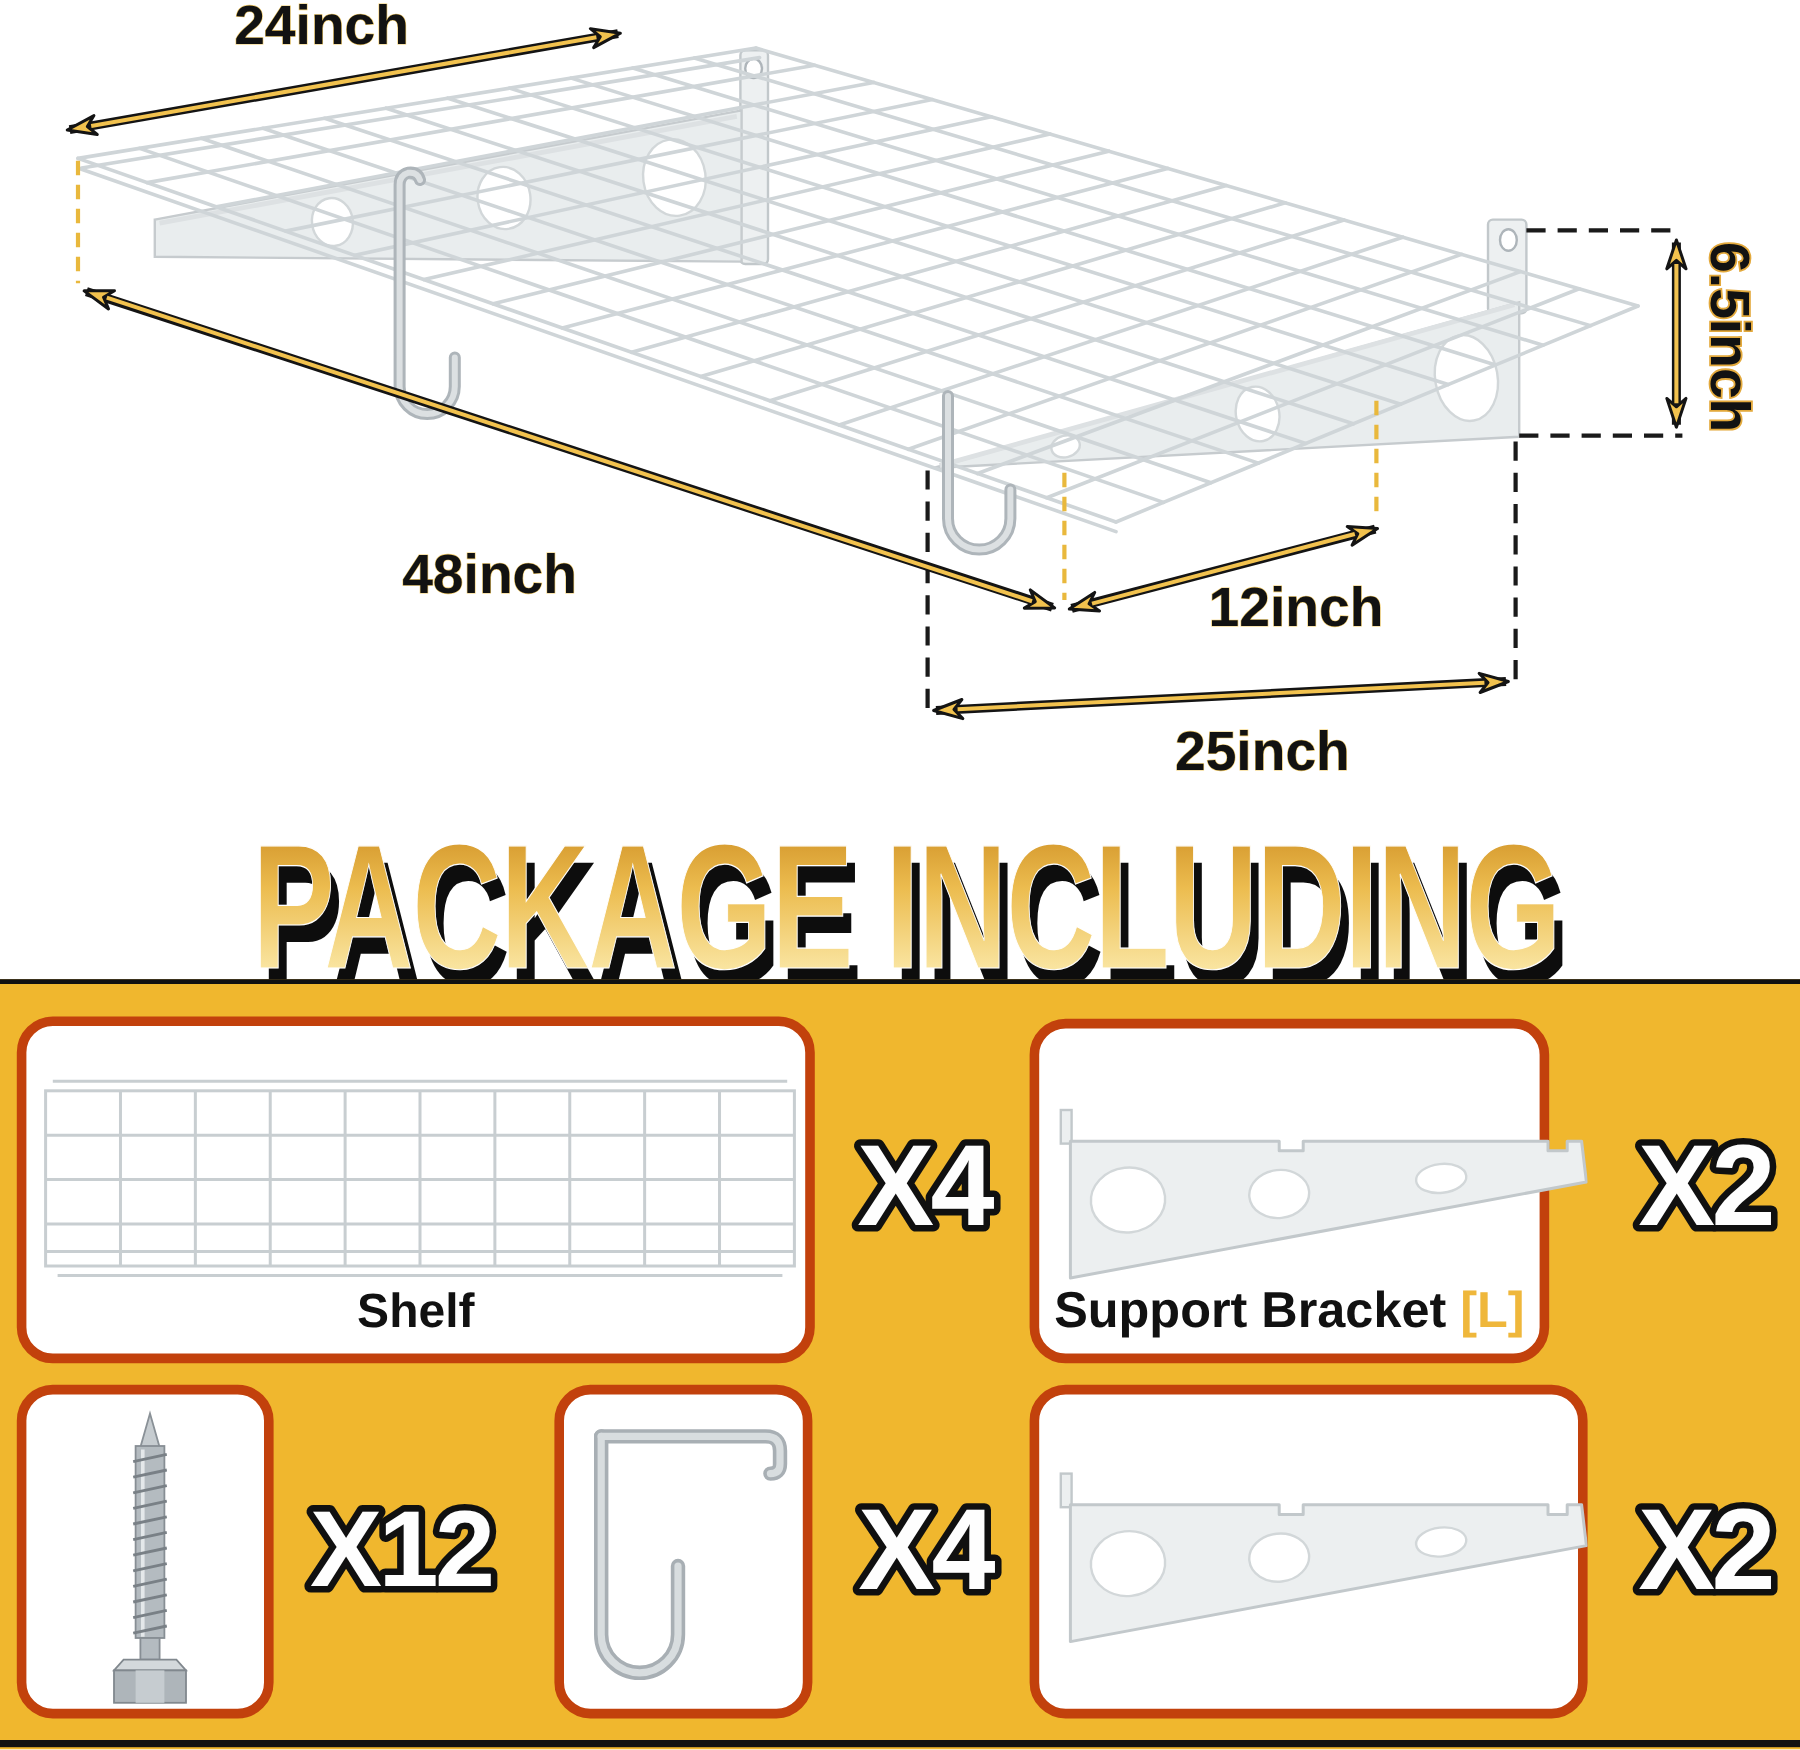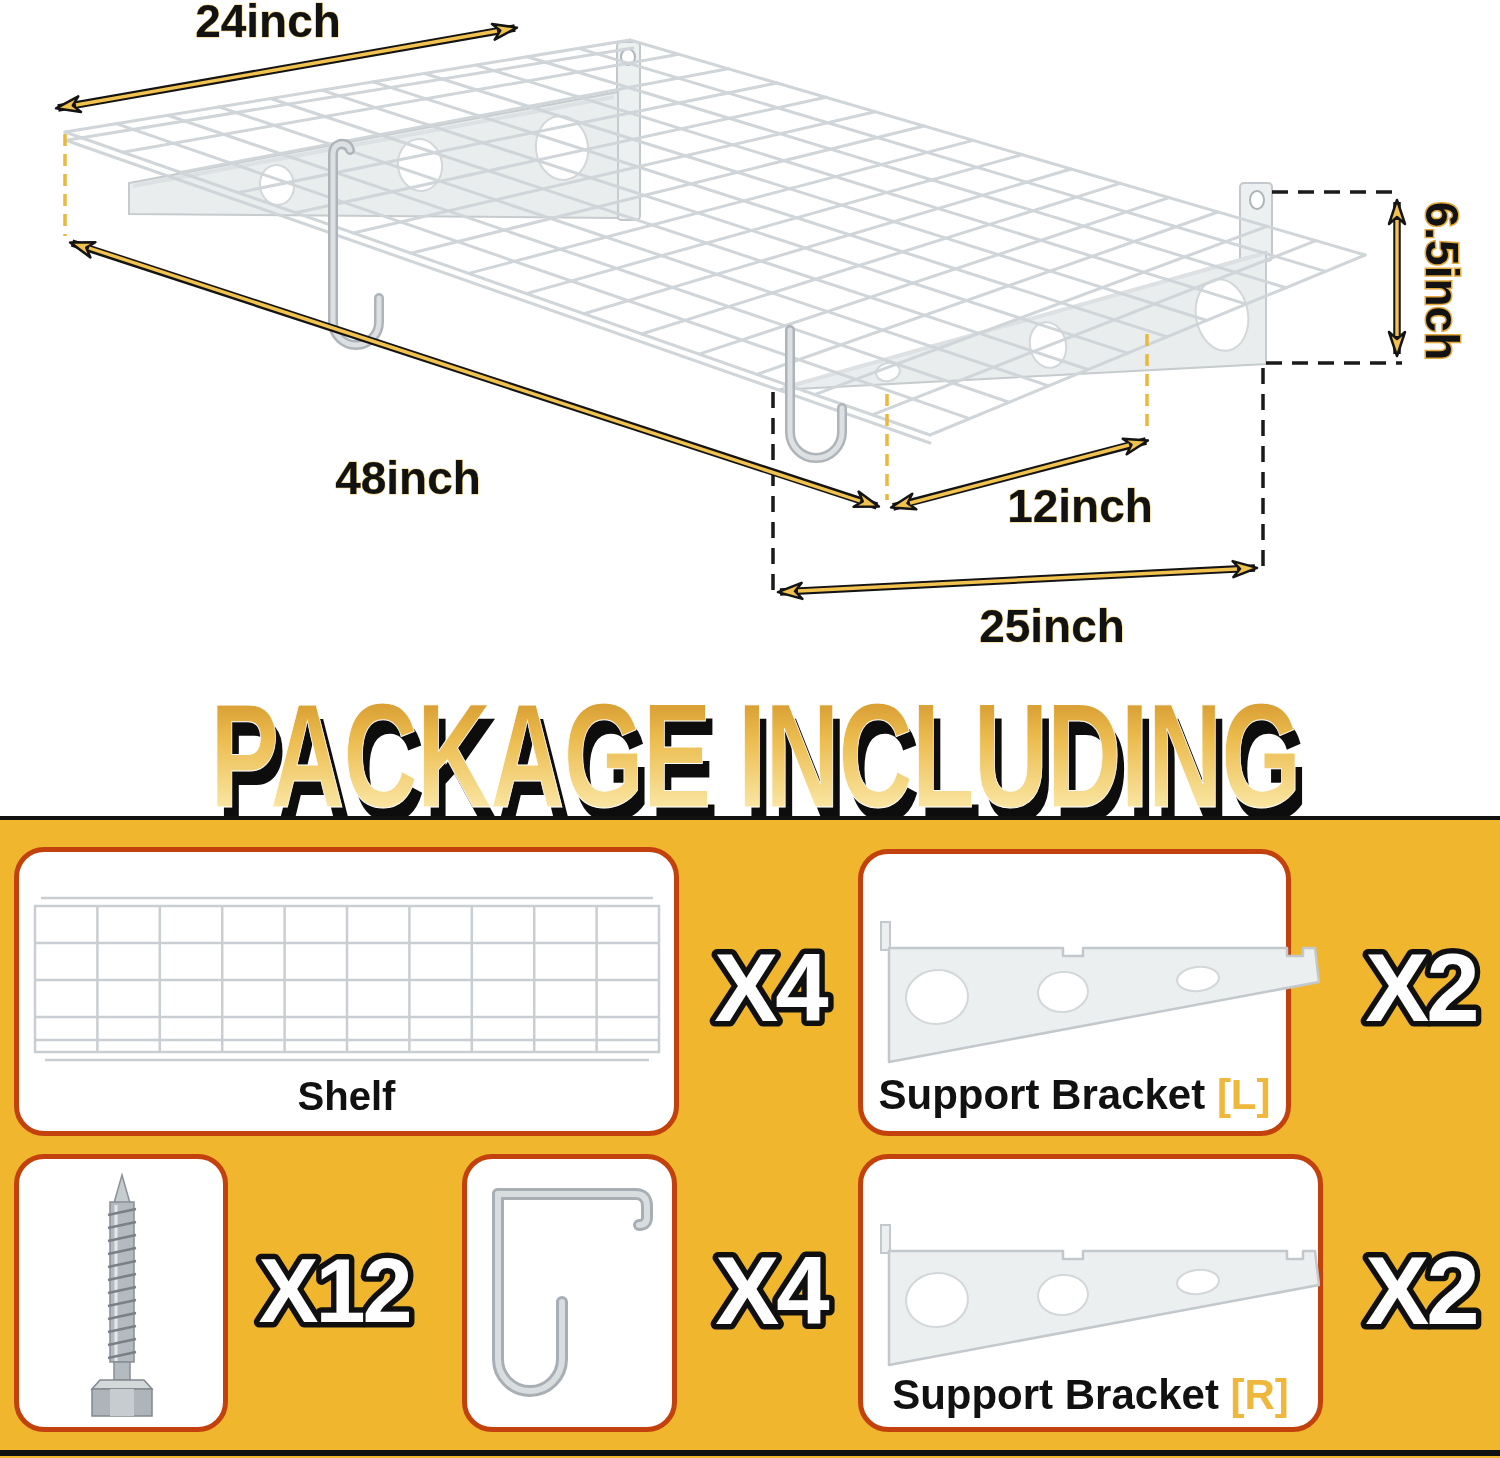--- a/index.html
+++ b/index.html
@@ -7,21 +7,21 @@
   .abs{position:absolute;}
   
   #diagram-svg{left:0;top:0;}
   .dim-label{font-family:"Liberation Sans",sans-serif;font-weight:bold;font-size:46px;fill:#121212;}
   .dim-label-halo{paint-order:stroke;stroke:#f3cd6b;stroke-width:1px;}
   
   #title-svg{left:0;top:688px;}
   .title-text{font-family:"Liberation Sans",sans-serif;font-weight:900;letter-spacing:-2px;}
   
   #package-section{left:0;top:816px;width:1500px;height:642px;background:#F0B72E;border-top:4px solid #111;box-sizing:border-box;}
-  .card{position:absolute;background:#ffffff;border:5px solid #c2410c;border-radius:30px;box-sizing:border-box;}
+  .card{position:absolute;background:#ffffff;border:8px solid #c2410c;border-radius:30px;box-sizing:border-box;}
   #card-shelf   {left:14px; top:27px;  width:665px;height:289px;}
   #card-bracketL{left:858px;top:29px;  width:433px;height:287px;}
   #card-screws  {left:14px; top:334px; width:214px;height:278px;}
   #card-hooks   {left:462px;top:334px; width:215px;height:278px;}
   #card-bracketR{left:858px;top:334px; width:465px;height:278px;}
   .card-label{position:absolute;left:0;right:0;bottom:12px;text-align:center;font-weight:bold;font-size:40px;color:#111;white-space:nowrap;}
   .card-label .suffix{color:#EFB73B;}
   .qty-label{position:absolute;}
   .qty-text{font-family:"Liberation Sans",sans-serif;font-weight:900;fill:#fefefe;stroke:#101010;stroke-width:11px;paint-order:stroke;stroke-linejoin:round;letter-spacing:-3px;}
   #qty-shelf   {left:685px; top:109px;}
@@ -235,23 +235,20 @@
   </div>
 
   <div id="card-bracketR" class="card">
     <svg class="drawing" style="left:0px;top:4px;" width="457" height="218" viewBox="0 0 457 218">
       <rect x="18" y="62" width="9" height="28" fill="#ECEFF0" stroke="#C2C8CB" stroke-width="2"></rect>
       <path d="M26,88 H200 v8 h20 v-8 H424 v8 h16 v-8 H452 L456,122 L26,202 Z" fill="#ECEFF0" stroke="#C2C8CB" stroke-width="2.5" stroke-linejoin="round"></path>
       <ellipse cx="74" cy="137" rx="31" ry="27" fill="#ffffff" stroke="#D2D7D9" stroke-width="2" transform="rotate(-6 74 137)"></ellipse>
       <ellipse cx="200" cy="132" rx="25" ry="20" fill="#ffffff" stroke="#D2D7D9" stroke-width="2" transform="rotate(-6 200 132)"></ellipse>
       <ellipse cx="335" cy="119" rx="21" ry="12" fill="#ffffff" stroke="#D2D7D9" stroke-width="2" transform="rotate(-6 335 119)"></ellipse>
     </svg>
-    <div class="card-label" style="font-size:42px;bottom:8px;">
-      <span>Support Bracket </span><span class="suffix">[R]</span>
-    </div>
   </div>
 
   <svg id="qty-shelf" class="qty-label" width="170" height="120" viewBox="0 0 170 120">
     <text class="qty-text" x="85" y="92" text-anchor="middle" font-size="96">X4</text>
   </svg>
   <svg id="qty-bracketL" class="qty-label" width="170" height="120" viewBox="0 0 170 120">
     <text class="qty-text" x="85" y="92" text-anchor="middle" font-size="96">X2</text>
   </svg>
   <svg id="qty-screws" class="qty-label" width="180" height="120" viewBox="0 0 180 120">
     <text class="qty-text" x="90" y="90" text-anchor="middle" font-size="90">X12</text>

